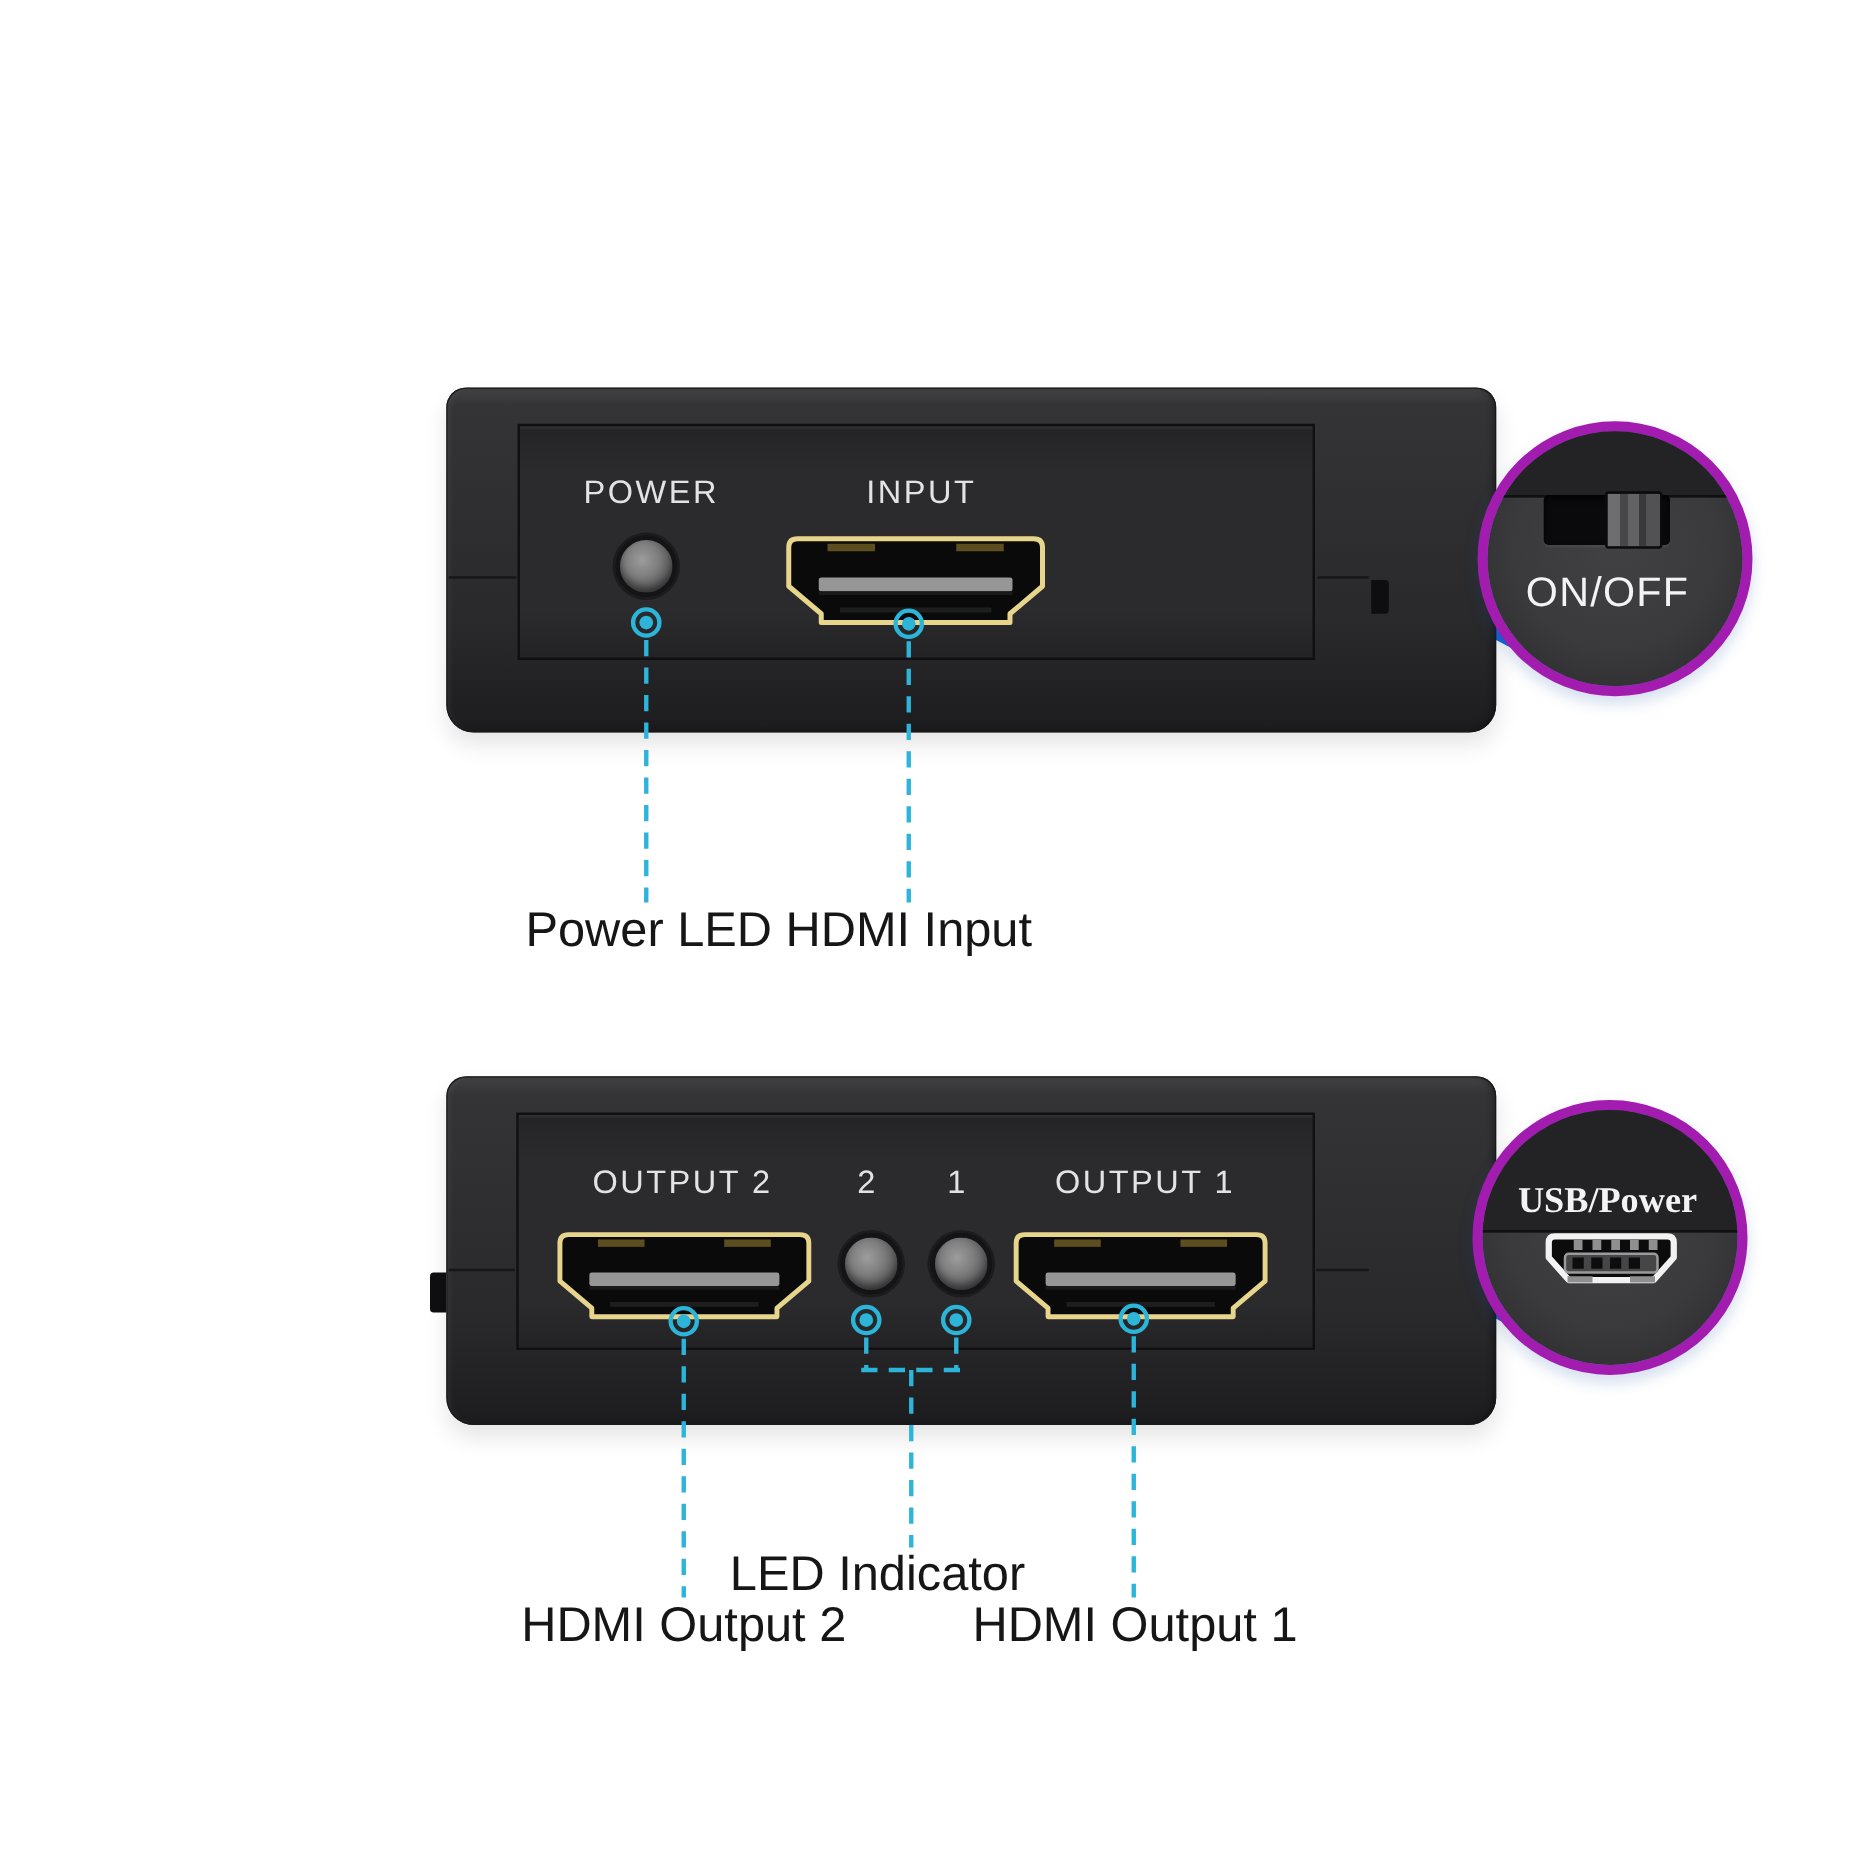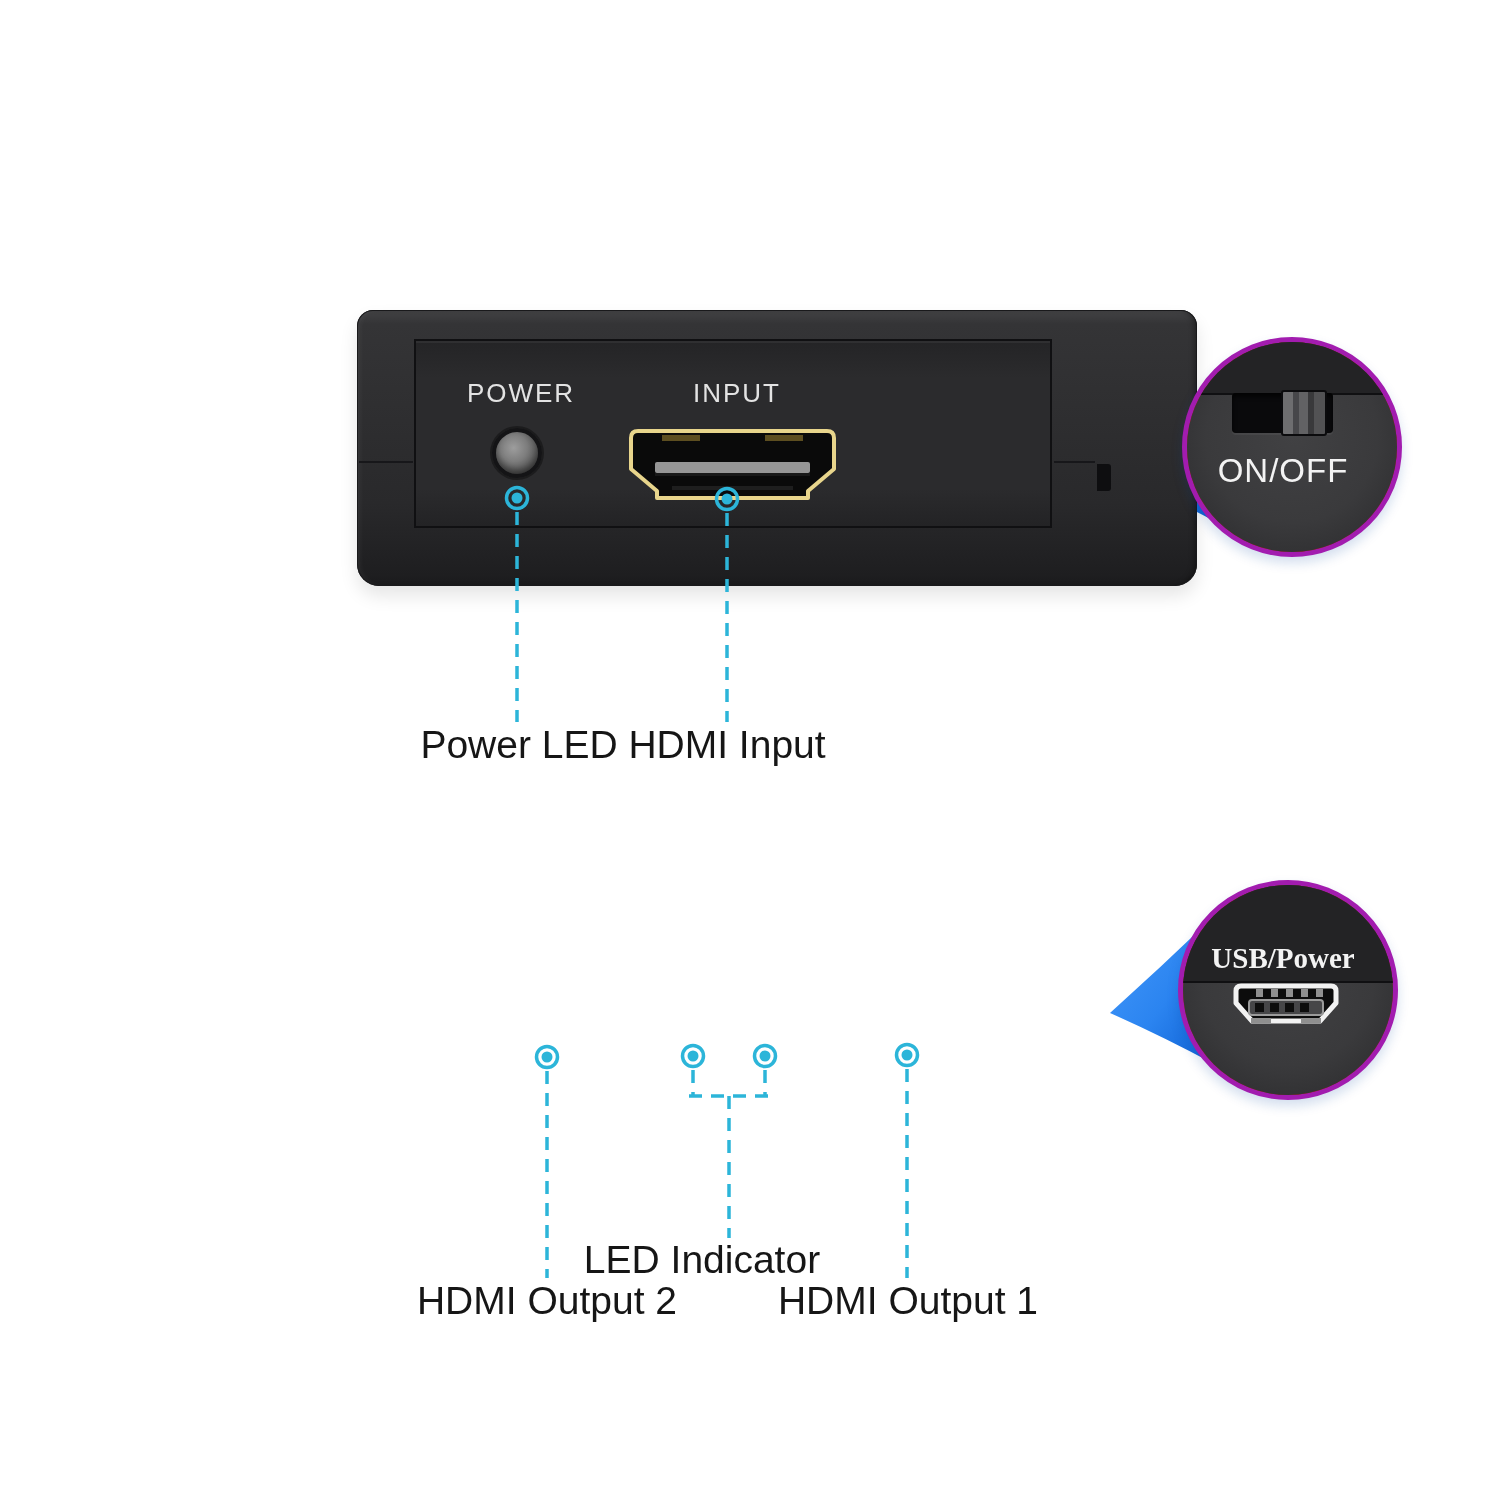--- a/index.html
+++ b/index.html
@@ -35,22 +35,22 @@
   .nub{position:absolute;background:#0e0e10;}
   .seam{position:absolute;height:2px;background:#17171a;}
   
   .black-label{
     position:absolute;transform:translateX(-50%);
     color:#161616;font-size:39px;white-space:nowrap;
   }
   
   .mag{
     position:absolute;width:220px;height:220px;border-radius:50%;
-    border:5px solid #a21caf;box-sizing:border-box;
-    background:#b91c1c;
+    border:8px solid #a21caf;box-sizing:border-box;
+    background:#8b5cf6;
     box-shadow:0 6px 12px rgba(13,70,160,.18);
   }
   .mag-inner{
     position:absolute;inset:0;border-radius:50%;overflow:hidden;
     background:radial-gradient(circle at 50% 45%,#414143 0%,#3a3a3c 55%,#2e2e30 85%,#242426 100%);
   }
   .mag-top{
     position:absolute;left:0;right:0;top:0;background:#232325;border-bottom:2px solid #101012;
   }
   .mag-label{
@@ -114,20 +114,38 @@
     <div class="panel" style="left:57px;top:29px;width:634px;height:185px;"></div>
     <div class="dev-label" style="left:164px;top:68px;">POWER</div>
     <div class="dev-label" style="left:380px;top:68px;">INPUT</div>
     <div class="led" style="left:135px;top:118px;"></div>
     <svg class="abs" style="left:271px;top:118px;" width="209" height="76" viewBox="0 0 209 76">
       <use href="#hdmi-port"></use>
     </svg>
     <div class="nub" style="left:740px;top:154px;width:14px;height:27px;border-radius:0 3px 3px 0;"></div>
   </div>
 
+  <div class="device" style="left:357px;top:861px;height:279px;">
+    <div class="seam" style="left:2px;top:154px;width:53px;"></div>
+    <div class="seam" style="left:696px;top:154px;width:42px;"></div>
+    <div class="panel" style="left:56px;top:29px;width:635px;height:186px;"></div>
+    <div class="dev-label" style="left:189px;top:69px;">OUTPUT 2</div>
+    <div class="dev-label" style="left:336px;top:69px;letter-spacing:0;">2</div>
+    <div class="dev-label" style="left:408px;top:69px;letter-spacing:0;">1</div>
+    <div class="dev-label" style="left:559px;top:69px;">OUTPUT 1</div>
+    <svg class="abs" style="left:88px;top:123px;" width="205" height="76" viewBox="0 0 209 76">
+      <use href="#hdmi-port"></use>
+    </svg>
+    <svg class="abs" style="left:453px;top:123px;" width="205" height="76" viewBox="0 0 209 76">
+      <use href="#hdmi-port"></use>
+    </svg>
+    <div class="led" style="left:315px;top:125px;"></div>
+    <div class="led" style="left:387px;top:125px;"></div>
+    <div class="nub" style="left:-13px;top:157px;width:13px;height:32px;border-radius:3px 0 0 3px;"></div>
+  </div>
 
   <svg class="abs" style="left:0;top:0" width="1500" height="1500" viewBox="0 0 1500 1500" stroke="#2cb5d9" fill="none" stroke-width="3.5" stroke-dasharray="13 9">
     <line x1="517" y1="512" x2="517" y2="722"></line>
     <line x1="727" y1="513" x2="727" y2="722"></line>
     <line x1="547" y1="1071" x2="547" y2="1278"></line>
     <line x1="693" y1="1070" x2="693" y2="1096"></line>
     <line x1="765" y1="1070" x2="765" y2="1096"></line>
     <line x1="689" y1="1096" x2="769" y2="1096"></line>
     <line x1="729" y1="1096" x2="729" y2="1238"></line>
     <line x1="907" y1="1069" x2="907" y2="1278"></line>

